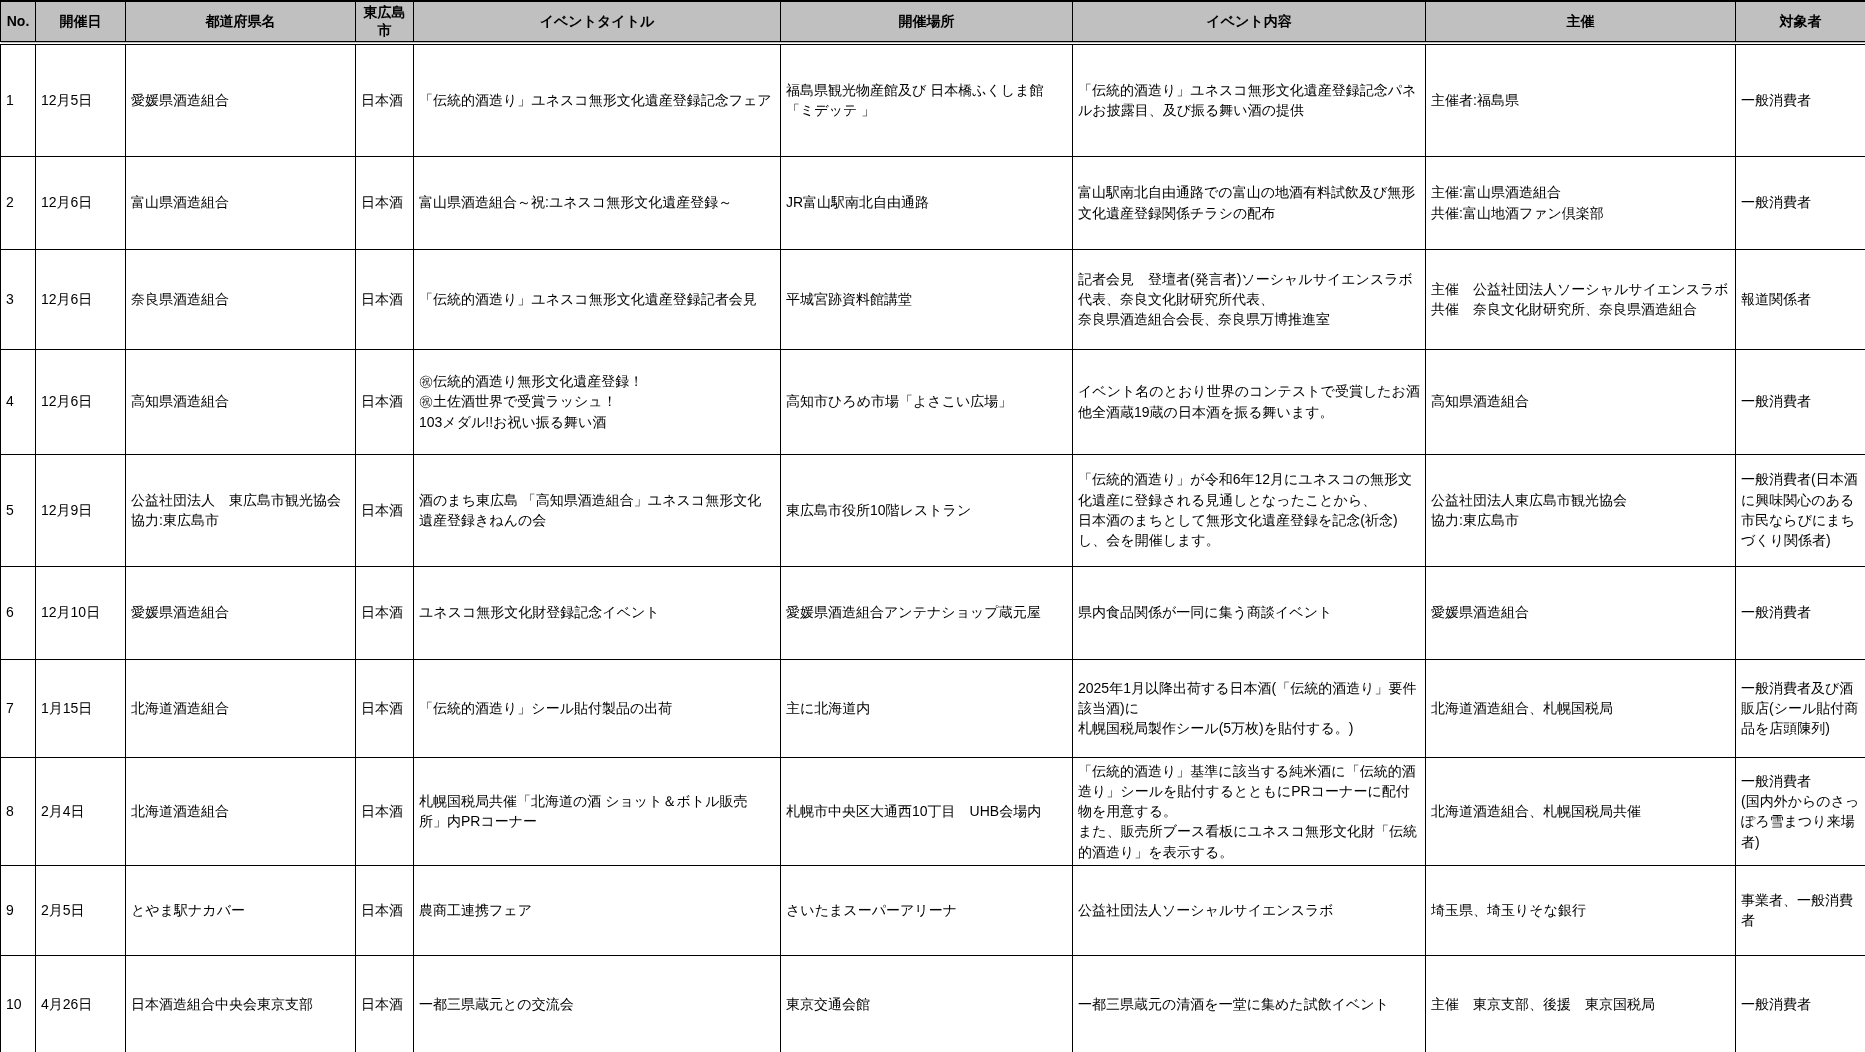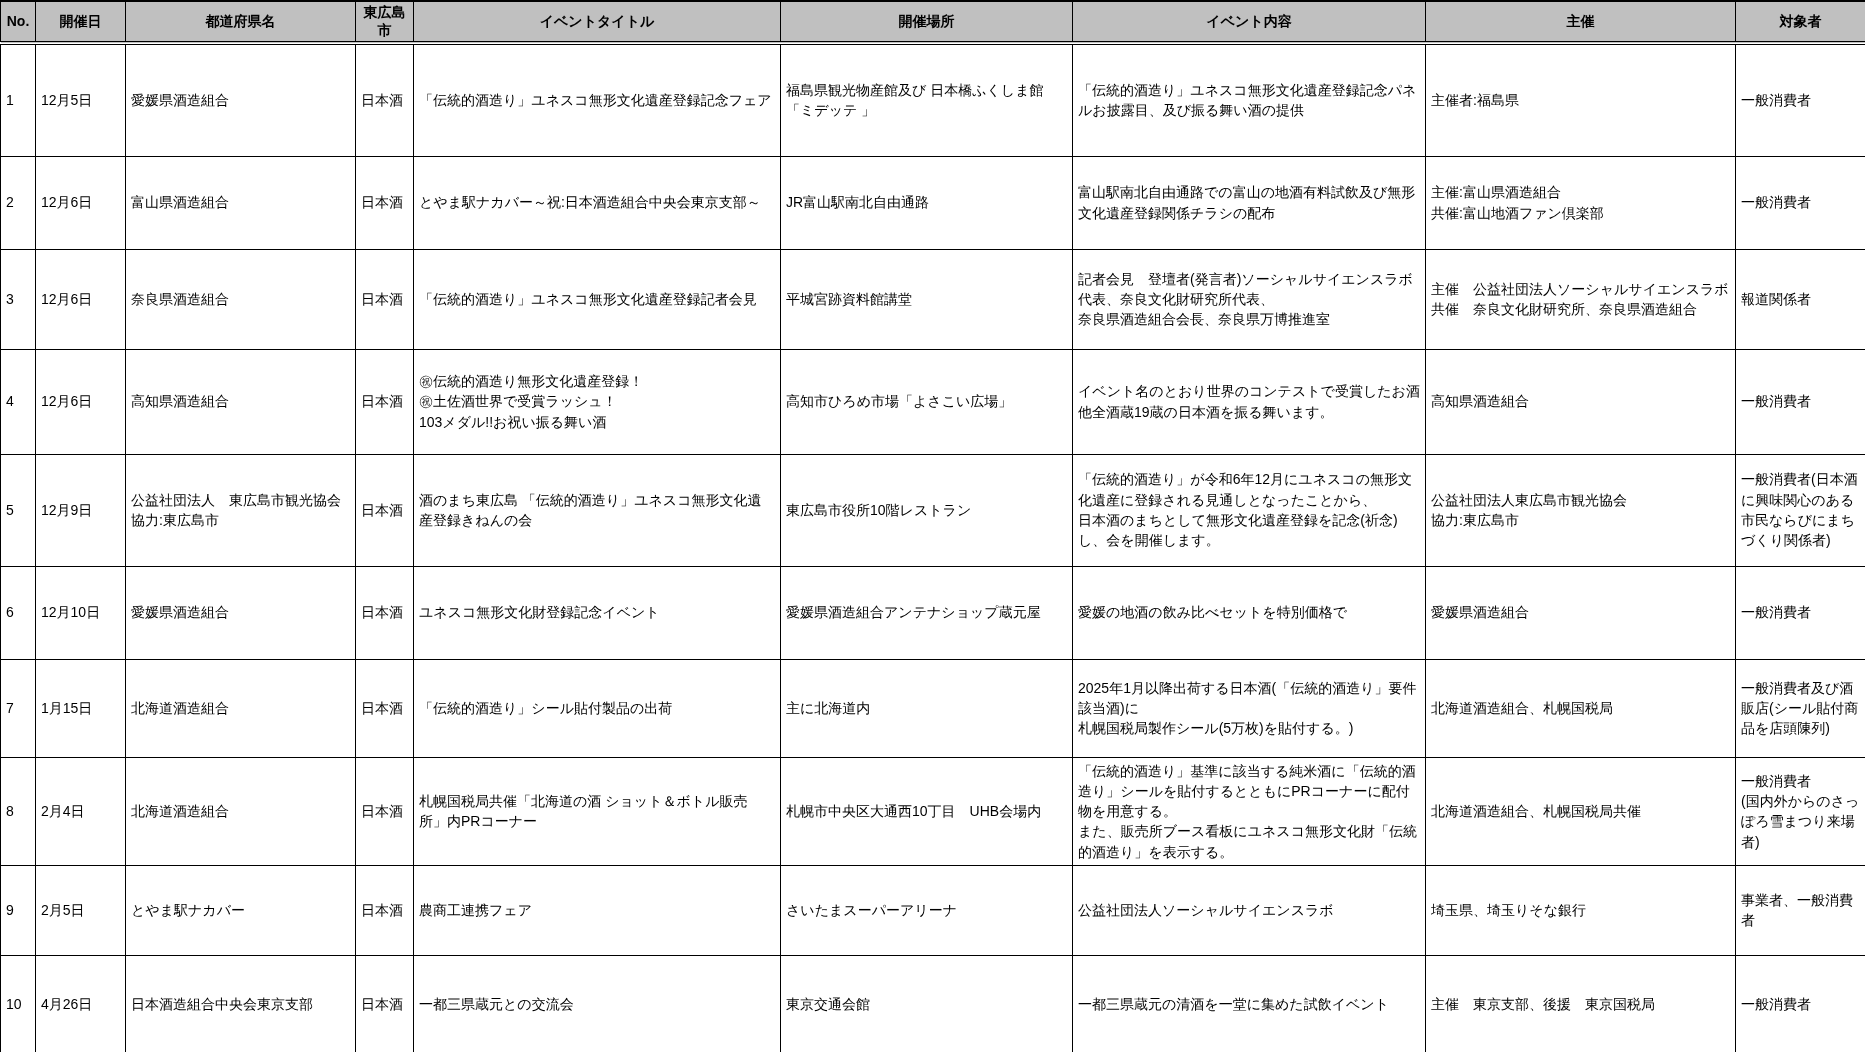--- a/index.html
+++ b/index.html
@@ -107,21 +107,21 @@
           <td>福島県観光物産館及び 日本橋ふくしま館「ミデッテ 」</td>
           <td>「伝統的酒造り」ユネスコ無形文化遺産登録記念パネルお披露目、及び振る舞い酒の提供</td>
           <td>主催者:福島県</td>
           <td>一般消費者</td>
         </tr>
         <tr>
           <td>2</td>
           <td>12月6日</td>
           <td>富山県酒造組合</td>
           <td>日本酒</td>
-          <td>とやま駅ナカバー～祝:日本酒造組合中央会東京支部～</td>
+          <td>富山県酒造組合～祝:ユネスコ無形文化遺産登録～</td>
           <td>JR富山駅南北自由通路</td>
           <td>富山駅南北自由通路での富山の地酒有料試飲及び無形文化遺産登録関係チラシの配布</td>
           <td>主催:富山県酒造組合
 共催:富山地酒ファン倶楽部</td>
           <td>一般消費者</td>
         </tr>
         <tr>
           <td>3</td>
           <td>12月6日</td>
           <td>奈良県酒造組合</td>
@@ -146,36 +146,36 @@
           <td>イベント名のとおり世界のコンテストで受賞したお酒他全酒蔵19蔵の日本酒を振る舞います。</td>
           <td>高知県酒造組合</td>
           <td>一般消費者</td>
         </tr>
         <tr>
           <td>5</td>
           <td>12月9日</td>
           <td>公益社団法人　東広島市観光協会
 協力:東広島市</td>
           <td>日本酒</td>
-          <td>酒のまち東広島 「伝統的酒造り」ユネスコ無形文化遺産登録きねんの会</td>
+          <td>酒のまち東広島 「高知県酒造組合」ユネスコ無形文化遺産登録きねんの会</td>
           <td>東広島市役所10階レストラン</td>
           <td>「伝統的酒造り」が令和6年12月にユネスコの無形文化遺産に登録される見通しとなったことから、
 日本酒のまちとして無形文化遺産登録を記念(祈念)し、会を開催します。</td>
           <td>公益社団法人東広島市観光協会
 協力:東広島市</td>
           <td>一般消費者(日本酒に興味関心のある市民ならびにまちづくり関係者)</td>
         </tr>
         <tr>
           <td>6</td>
           <td>12月10日</td>
           <td>愛媛県酒造組合</td>
           <td>日本酒</td>
           <td>ユネスコ無形文化財登録記念イベント</td>
           <td>愛媛県酒造組合アンテナショップ蔵元屋</td>
-          <td>愛媛の地酒の飲み比べセットを特別価格で</td>
+          <td>県内食品関係が一同に集う商談イベント</td>
           <td>愛媛県酒造組合</td>
           <td>一般消費者</td>
         </tr>
         <tr>
           <td>7</td>
           <td>1月15日</td>
           <td>北海道酒造組合</td>
           <td>日本酒</td>
           <td>「伝統的酒造り」シール貼付製品の出荷</td>
           <td>主に北海道内</td>

